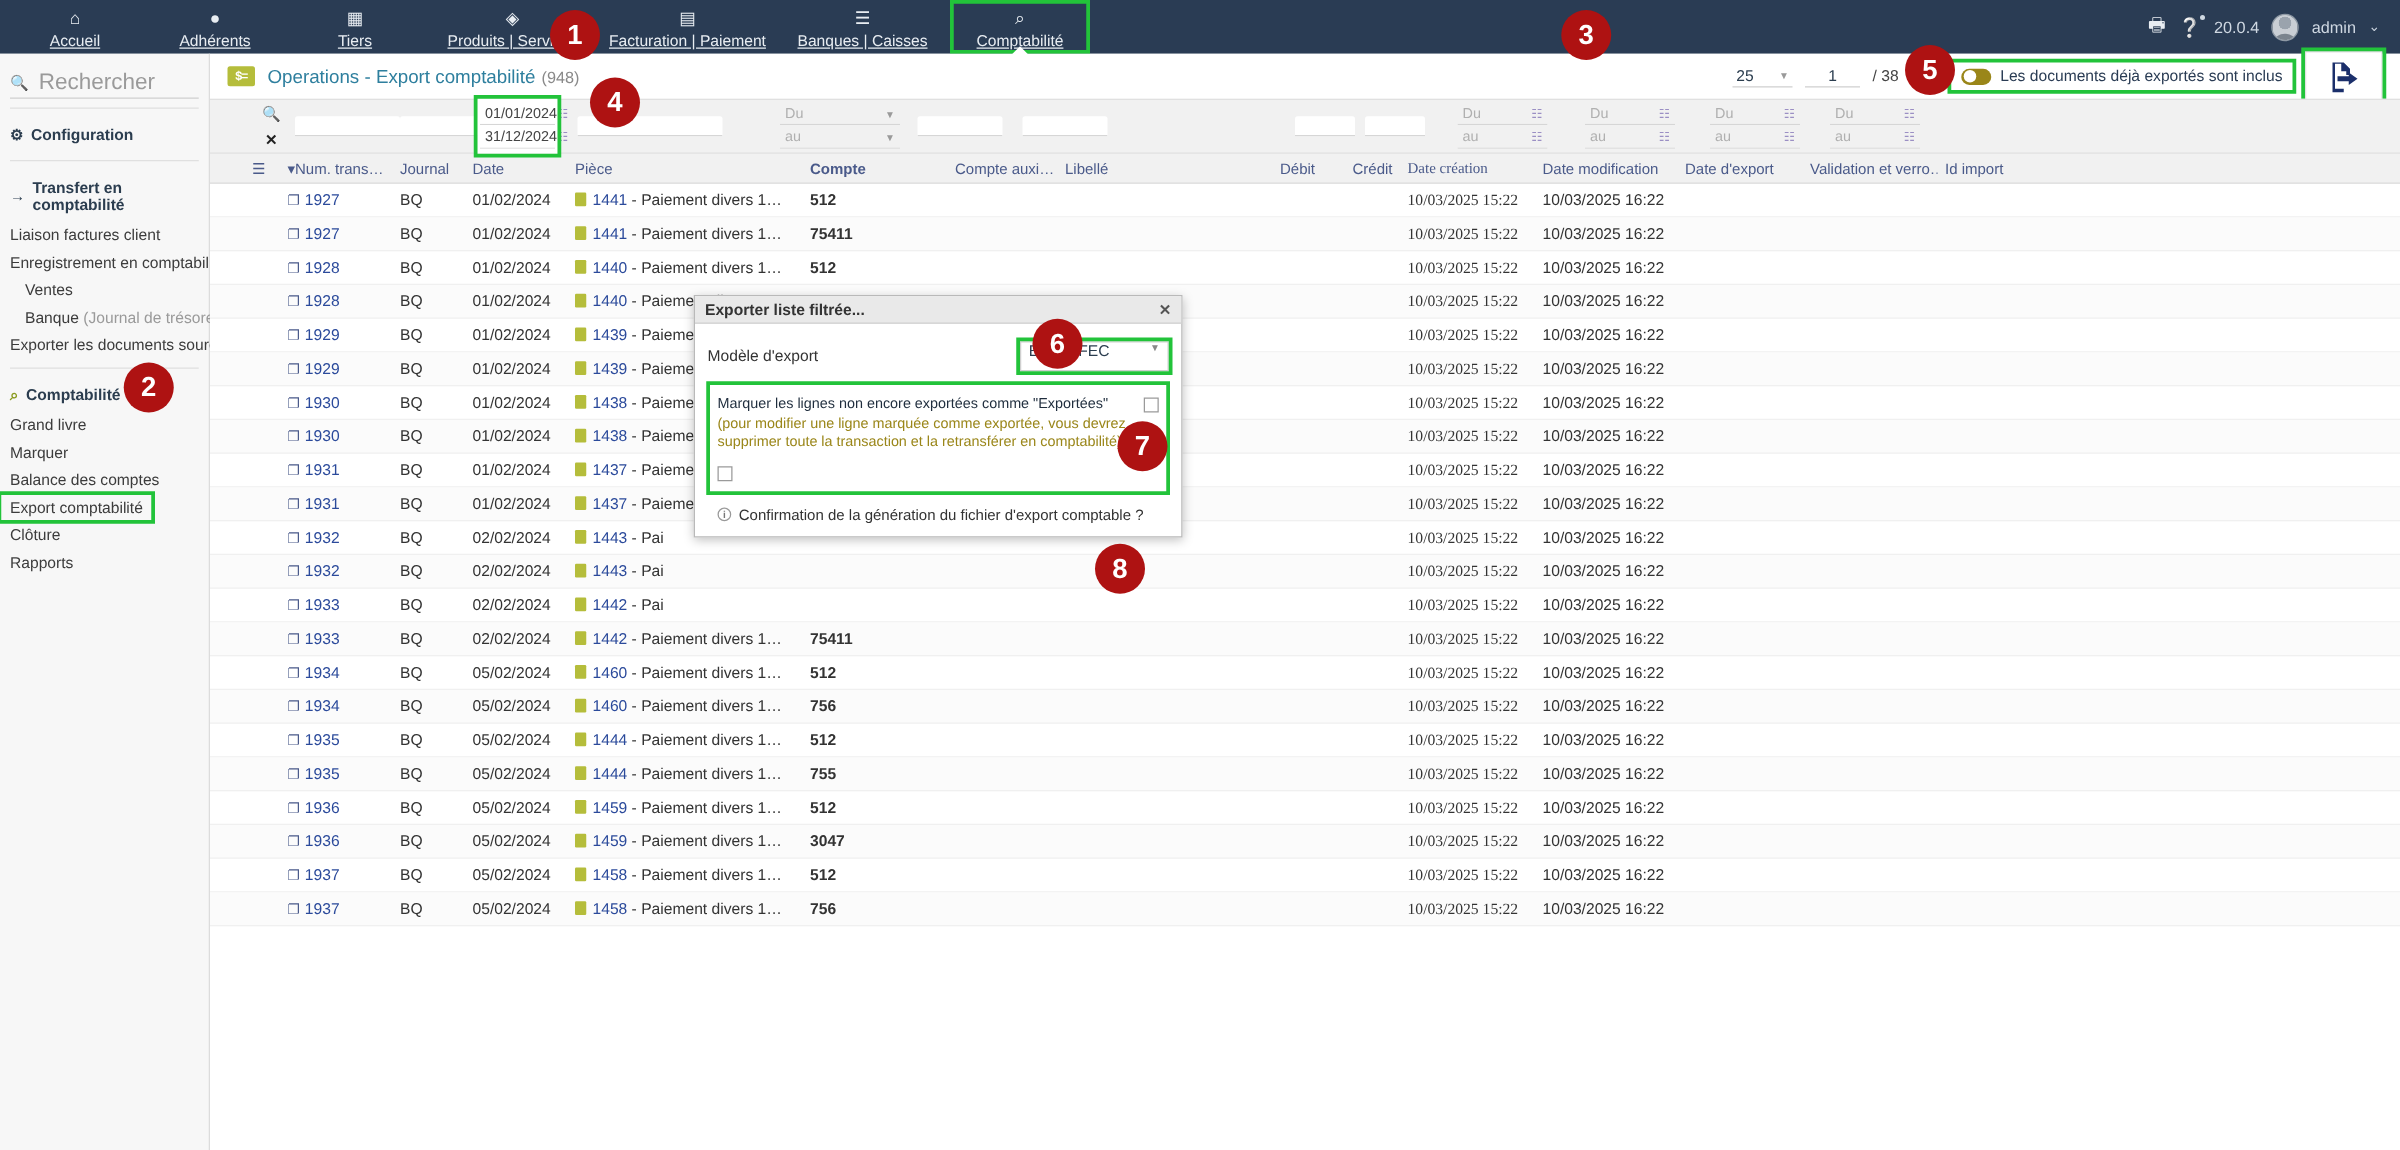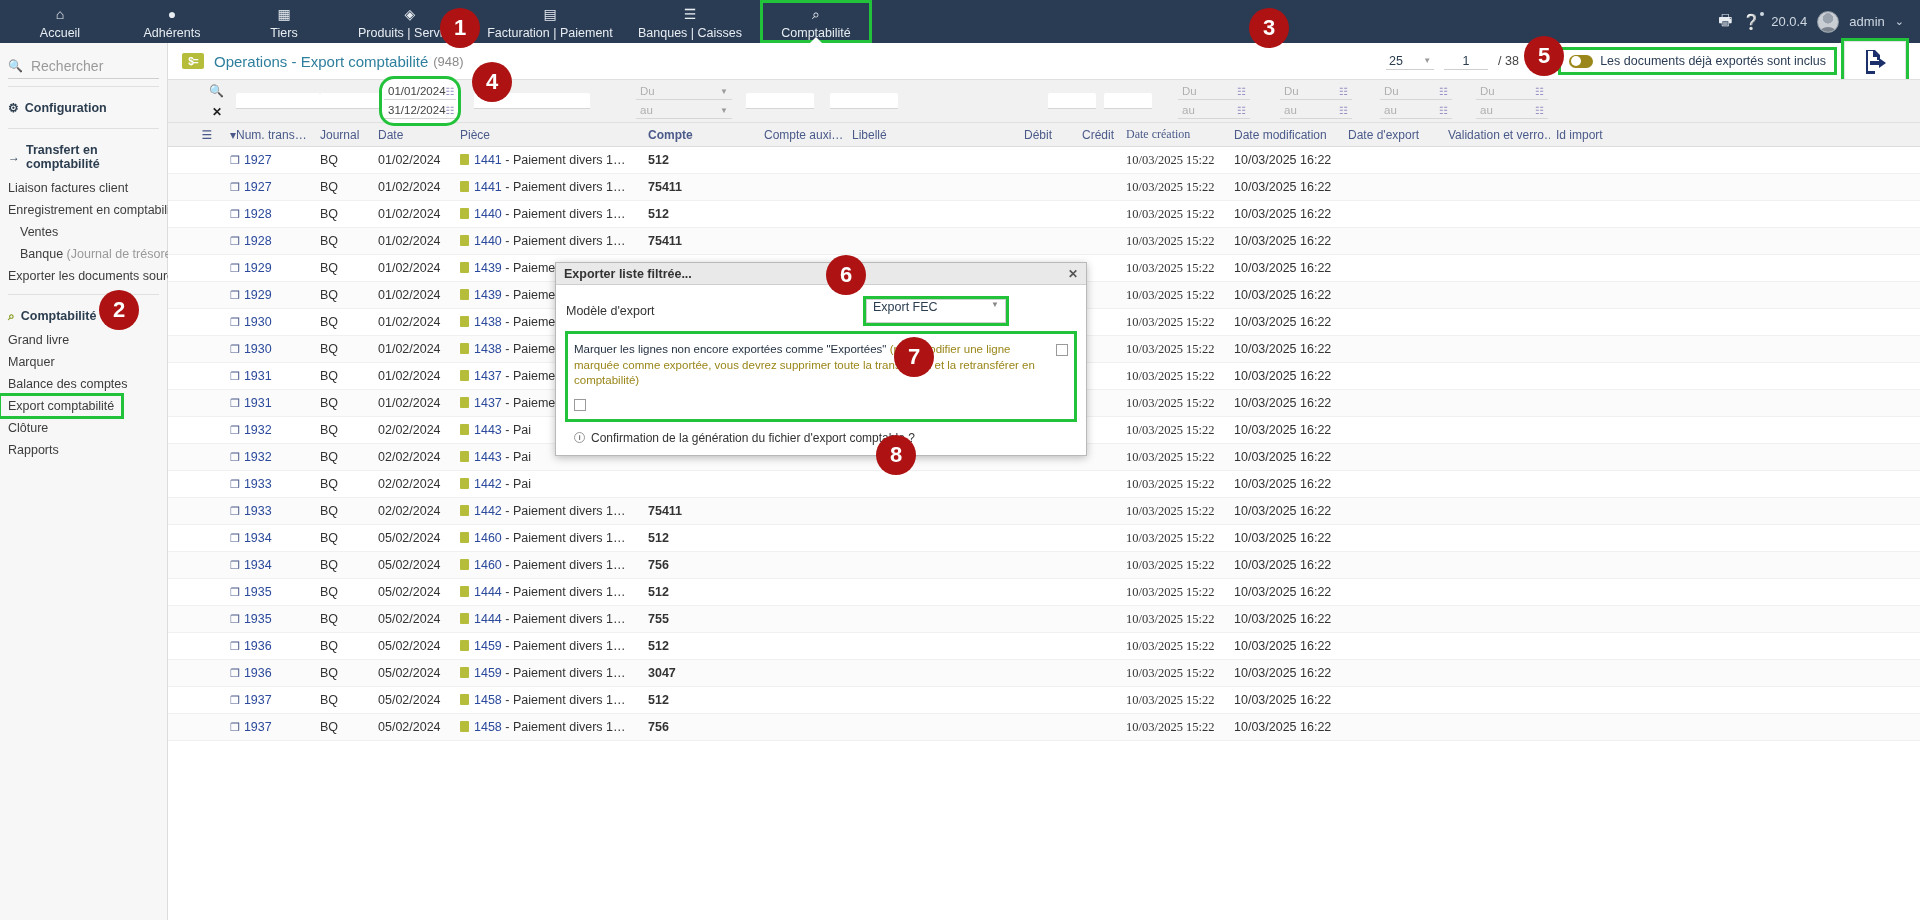--- a/index.html
+++ b/index.html
@@ -19,21 +19,21 @@
     display: flex; align-items: stretch;
   }
   .topnav { display: flex; align-items: stretch; padding-left: 4px; }
   .topnav-item {
     width: 112px; display: flex; flex-direction: column;
     align-items: center; justify-content: center;
     font-size: 12.5px; color: #e8edf2; cursor: pointer;
     padding-top: 2px; position: relative;
   }
   .topnav-item .ticon { height: 17px; display: flex; align-items: center; font-size: 14px; line-height: 1; }
-  .topnav-item .tlabel { margin-top: 3px; white-space: nowrap; }
+  .topnav-item .tlabel { margin-top: 3px; white-space: nowrap; text-decoration: underline; }
   .topnav-item.wide { width: 140px; }
   .topnav-item.active { outline: 3px solid #22c33a; outline-offset: -3px; }
   .topnav-item.active::after {
     content: ""; position: absolute; bottom: -1px; left: 50%;
     transform: translateX(-50%);
     border-left: 7px solid transparent; border-right: 7px solid transparent;
     border-bottom: 7px solid #ffffff;
   }
   .topright {
     margin-left: auto; display: flex; align-items: center; gap: 10px;
@@ -61,21 +61,21 @@
     background: #f7f7f7; border-right: 1px solid #dcdcdc;
     font-size: 12.5px; color: #3c3c3c;
   }
   .searchbox {
     margin: 10px 8px 0 8px; height: 26px; border-bottom: 1px solid #cfcfcf;
     display: flex; align-items: center; gap: 6px; background: #f7f7f7;
   }
   .searchbox .sicon { color: #4a5a6a; font-size: 12px; }
   .searchbox input {
     border: none; outline: none; background: transparent; flex: 1;
-    font-size: 14px; font-family: "Liberation Sans", sans-serif; color: #555;
+    font-size: 18px; font-family: "Liberation Sans", sans-serif; color: #555;
   }
   .searchbox input::placeholder { color: #9a9a9a; }
   .searchbox .caret { color: #9a9a9a; font-size: 8px; }
   .side-sep { height: 1px; background: #e0e0e0; margin: 7px 8px; }
   .side-head {
     display: flex; align-items: center; gap: 6px;
     font-weight: bold; font-size: 12.5px; color: #2b3d4f;
     padding: 7px 8px 6px 8px;
   }
   .side-head .hicon { font-size: 12px; }
@@ -174,21 +174,21 @@
   .c-imp   { width: 70px; }
   .doc-ico { color: #4a5a8a; margin-right: 4px; font-size: 11px; }
   .num-link { color: #2b4a9b; }
   .piece-ico {
     display: inline-block; width: 9px; height: 11px; background: #b5bd3b;
     vertical-align: -1px; margin-right: 5px; border-radius: 1px;
   }
   .piece-link { color: #2b4a9b; }
   
   .overlay-dialog {
-    position: absolute; left: 555px; top: 262px; width: 532px;
+    position: absolute; left: 555px; top: 236px; width: 391px;
     background: #fff; border: 1px solid #b9b9b9;
     box-shadow: 0 2px 8px rgba(0,0,0,.25); z-index: 40;
   }
   .dlg-title {
     height: 22px; background: #e9e9e9; border-bottom: 1px solid #cfcfcf;
     display: flex; align-items: center; padding: 0 8px;
     font-size: 12.5px; font-weight: bold; color: #333;
   }
   .dlg-close { margin-left: auto; font-size: 12px; color: #555; cursor: pointer; }
   .dlg-body { padding: 10px 10px 0 10px; }
@@ -348,21 +348,21 @@
     <div class="f-cell search-tools" style="width:46px;padding-left:8px;">
       <span>🔍</span>
       <span style="font-weight:bold;">✕</span>
     </div>
     <div class="f-cell" style="width:84px;">
       <div class="f-in"></div>
     </div>
     <div class="f-cell" style="width:62px;">
       <div class="f-in"></div>
     </div>
-    <div class="f-cell f-date" style="width:76px;border-radius:12px;">
+    <div class="f-cell f-date" style="width:64px;">
       <div class="f-in">
         <span>01/01/2024</span>
         <span class="cal">☷</span>
       </div>
       <div class="f-in">
         <span>31/12/2024</span>
         <span class="cal">☷</span>
       </div>
     </div>
     <div class="f-cell" style="width:116px;margin-left:16px;">

